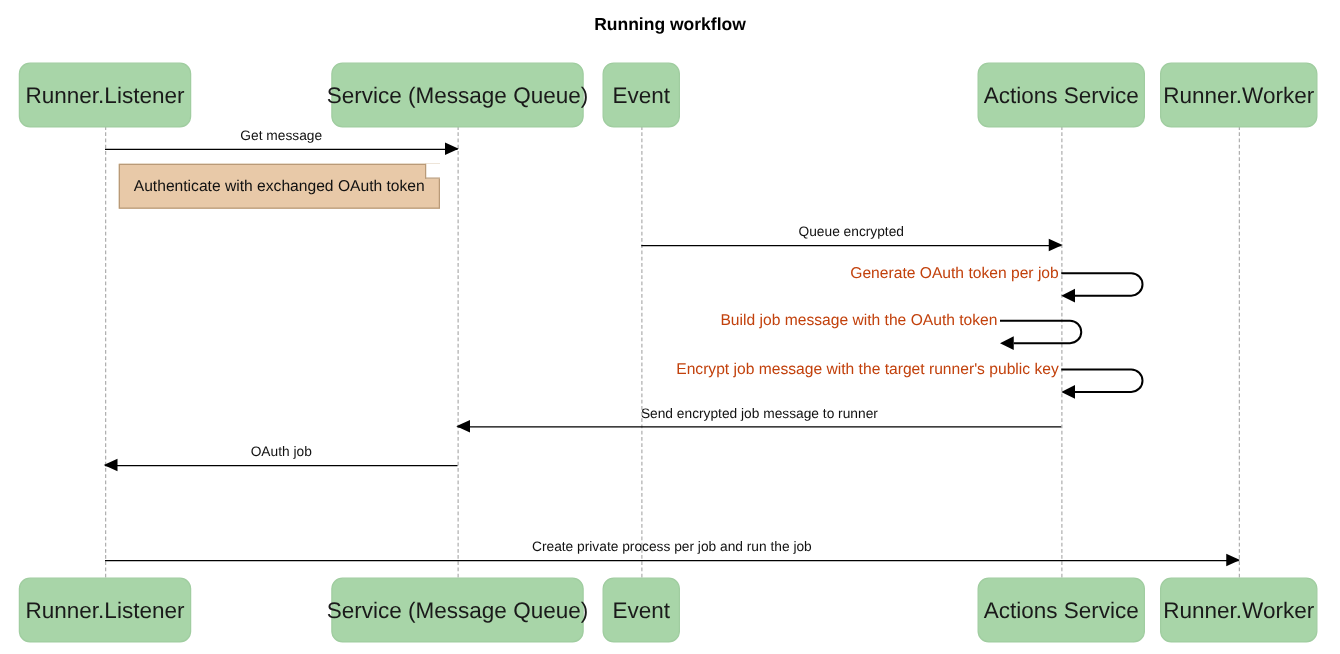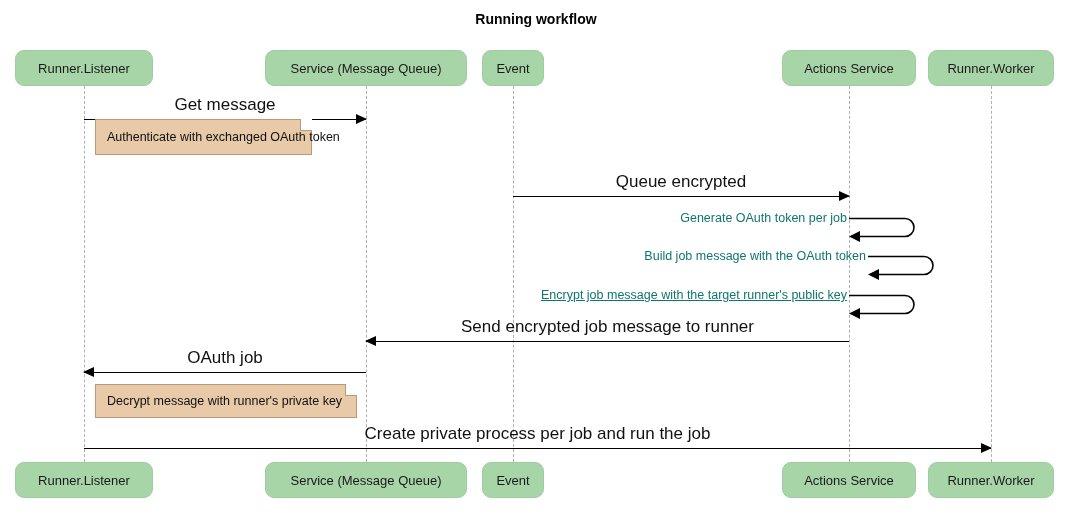--- a/index.html
+++ b/index.html
@@ -14,24 +14,24 @@
     position:absolute;left:0;top:11px;width:1072px;
     text-align:center;font-size:14px;font-weight:bold;color:#000;
   }
 
   .lifeline{
     position:absolute;width:0;border-left:1px dashed #b0b0b0;
     top:86px;height:376px;
   }
 
   .participant{
-    position:absolute;height:36px;
+    position:absolute;height:52px;
     background:#a8d5a8;border:1px solid #a0cda0;border-radius:9px;
     display:flex;align-items:center;justify-content:center;
-    font-size:13px;color:#1a1a1a;white-space:nowrap;box-sizing:border-box;
+    font-size:18px;color:#1a1a1a;white-space:nowrap;box-sizing:border-box;
   }
 
   .note{
     position:absolute;box-sizing:border-box;
     background:#e8c9a8;border:1px solid #b99a78;
     font-size:12.5px;color:#111;
     display:flex;align-items:center;
     padding-left:11px;padding-right:16px;
     white-space:nowrap;
   }
@@ -52,27 +52,27 @@
     border-top:5.5px solid transparent;border-bottom:5.5px solid transparent;
     border-left:11px solid #000;
   }
   .arrowhead.left{
     left:-1px;
     border-top:5.5px solid transparent;border-bottom:5.5px solid transparent;
     border-right:11px solid #000;
   }
   .msg-label{
     position:absolute;bottom:4px;left:0;width:100%;
-    text-align:center;font-size:17px;color:#111;white-space:nowrap;
+    text-align:center;font-size:11px;color:#111;white-space:nowrap;
   }
 
   .selfloop{position:absolute;}
   .selfloop svg{display:block;overflow:visible;}
   .selfloop-label{
-    position:absolute;font-size:12.5px;color:#0f766e;white-space:nowrap;
+    position:absolute;font-size:12.5px;color:#c2410c;white-space:nowrap;
     text-align:left;
   }
 </style>
 </head>
 <body>
 
 <div id="canvas">
 
   <div id="diagram-title">Running workflow</div>
 
@@ -93,71 +93,67 @@
   <div class="participant" style="left:482px;top:462px;width:62px">Event</div>
   <div class="participant" style="left:782px;top:462px;width:134px">Actions Service</div>
   <div class="participant" style="left:928px;top:462px;width:126px">Runner.Worker</div>
 
   <div class="msg" style="left:84px;top:119px;width:282px">
     <div class="msg-line"></div>
     <div class="arrowhead right"></div>
     <div class="msg-label">Get message</div>
   </div>
 
-  <div class="note" style="left:95px;top:119px;width:217px;height:36px">
+  <div class="note" style="left:95px;top:131px;width:257px;height:36px">
     <div class="note-fold"></div>
     <span>Authenticate with exchanged OAuth token</span>
   </div>
 
   <div class="msg" style="left:513px;top:196px;width:336px">
     <div class="msg-line"></div>
     <div class="arrowhead right"></div>
     <div class="msg-label">Queue encrypted</div>
   </div>
 
   <div class="selfloop" style="left:849px;top:217px">
     <svg width="70" height="24" viewBox="0 0 70 24">
       <path d="M0,1.5 L56,1.5 A9,9 0 0 1 56,19.5 L11,19.5" fill="none" stroke="#000" stroke-width="1.6"></path>
       <polygon points="11,14 11,25 0,19.5" fill="#000"></polygon>
     </svg>
     <div class="selfloop-label" style="right:72px;top:-6px;">Generate OAuth token per job</div>
   </div>
 
-  <div class="selfloop" style="left:868px;top:255px">
+  <div class="selfloop" style="left:800px;top:255px">
     <svg width="70" height="24" viewBox="0 0 70 24">
       <path d="M0,1.5 L56,1.5 A9,9 0 0 1 56,19.5 L11,19.5" fill="none" stroke="#000" stroke-width="1.6"></path>
       <polygon points="11,14 11,25 0,19.5" fill="#000"></polygon>
     </svg>
     <div class="selfloop-label" style="right:72px;top:-6px;">Build job message with the OAuth token</div>
   </div>
 
   <div class="selfloop" style="left:849px;top:294px">
     <svg width="70" height="24" viewBox="0 0 70 24">
       <path d="M0,1.5 L56,1.5 A9,9 0 0 1 56,19.5 L11,19.5" fill="none" stroke="#000" stroke-width="1.6"></path>
       <polygon points="11,14 11,25 0,19.5" fill="#000"></polygon>
     </svg>
-    <div class="selfloop-label" style="right:72px;top:-6px;text-decoration:underline;">Encrypt job message with the target runner's public key</div>
+    <div class="selfloop-label" style="right:72px;top:-6px;">Encrypt job message with the target runner's public key</div>
   </div>
 
   <div class="msg" style="left:366px;top:341px;width:483px">
     <div class="msg-line"></div>
     <div class="arrowhead left"></div>
     <div class="msg-label">Send encrypted job message to runner</div>
   </div>
 
   <div class="msg" style="left:84px;top:372px;width:282px">
     <div class="msg-line"></div>
     <div class="arrowhead left"></div>
     <div class="msg-label">OAuth job</div>
   </div>
 
-  <div class="note" style="left:95px;top:384px;width:262px;height:34px">
-    <div class="note-fold"></div>
-    <span>Decrypt message with runner's private key</span>
-  </div>
 
   <div class="msg" style="left:84px;top:448px;width:907px">
     <div class="msg-line"></div>
     <div class="arrowhead right"></div>
     <div class="msg-label">Create private process per job and run the job</div>
   </div>
 
 </div>
 
 </body></html>

